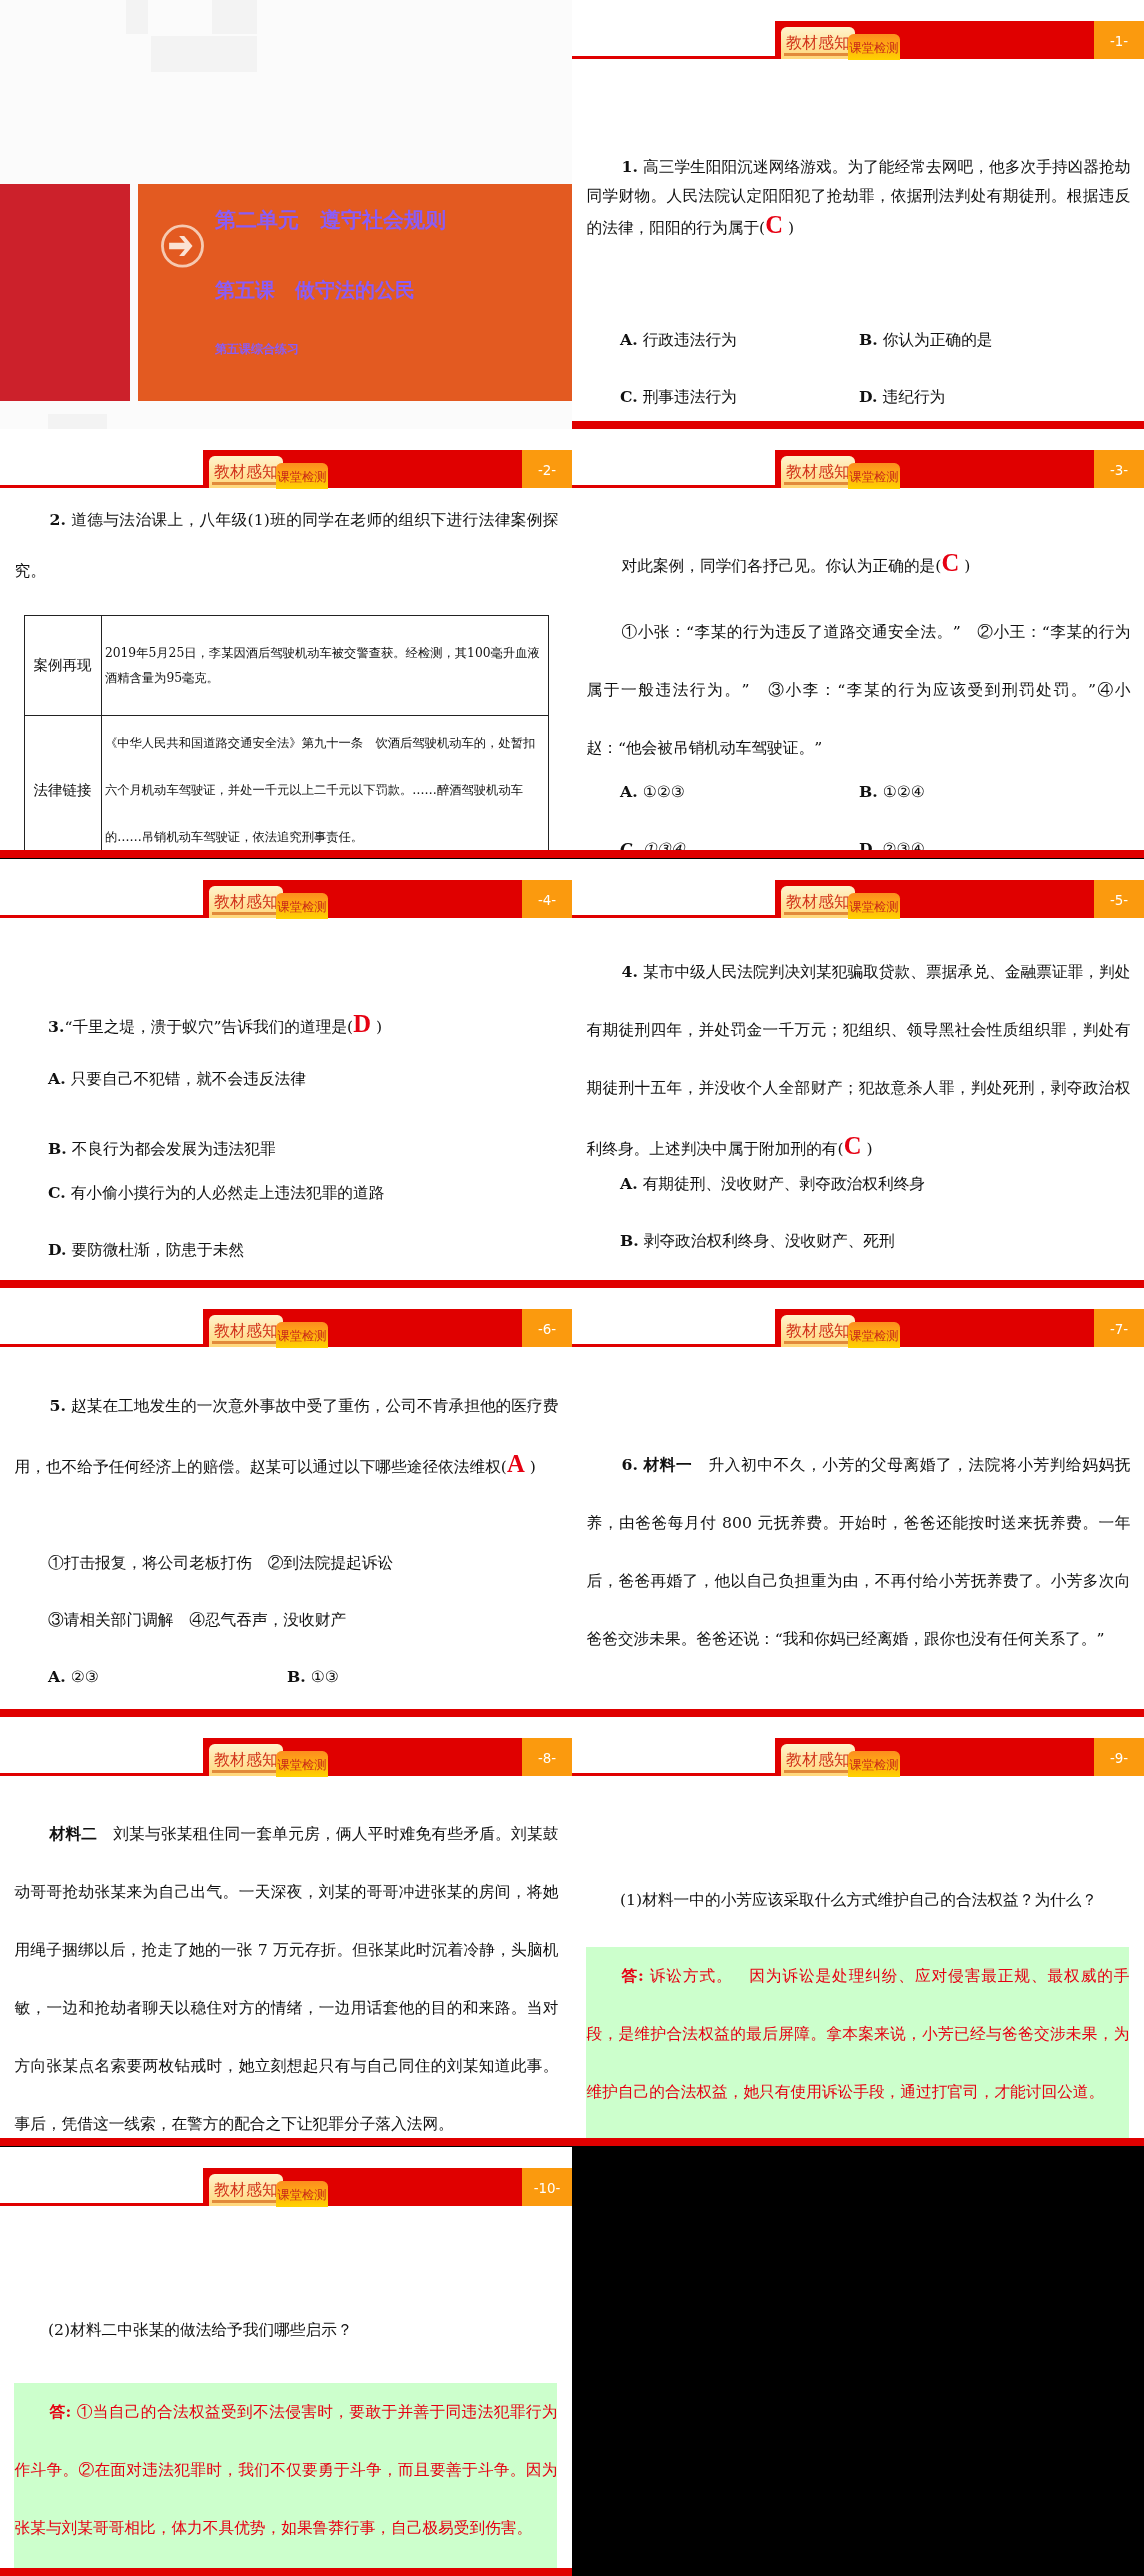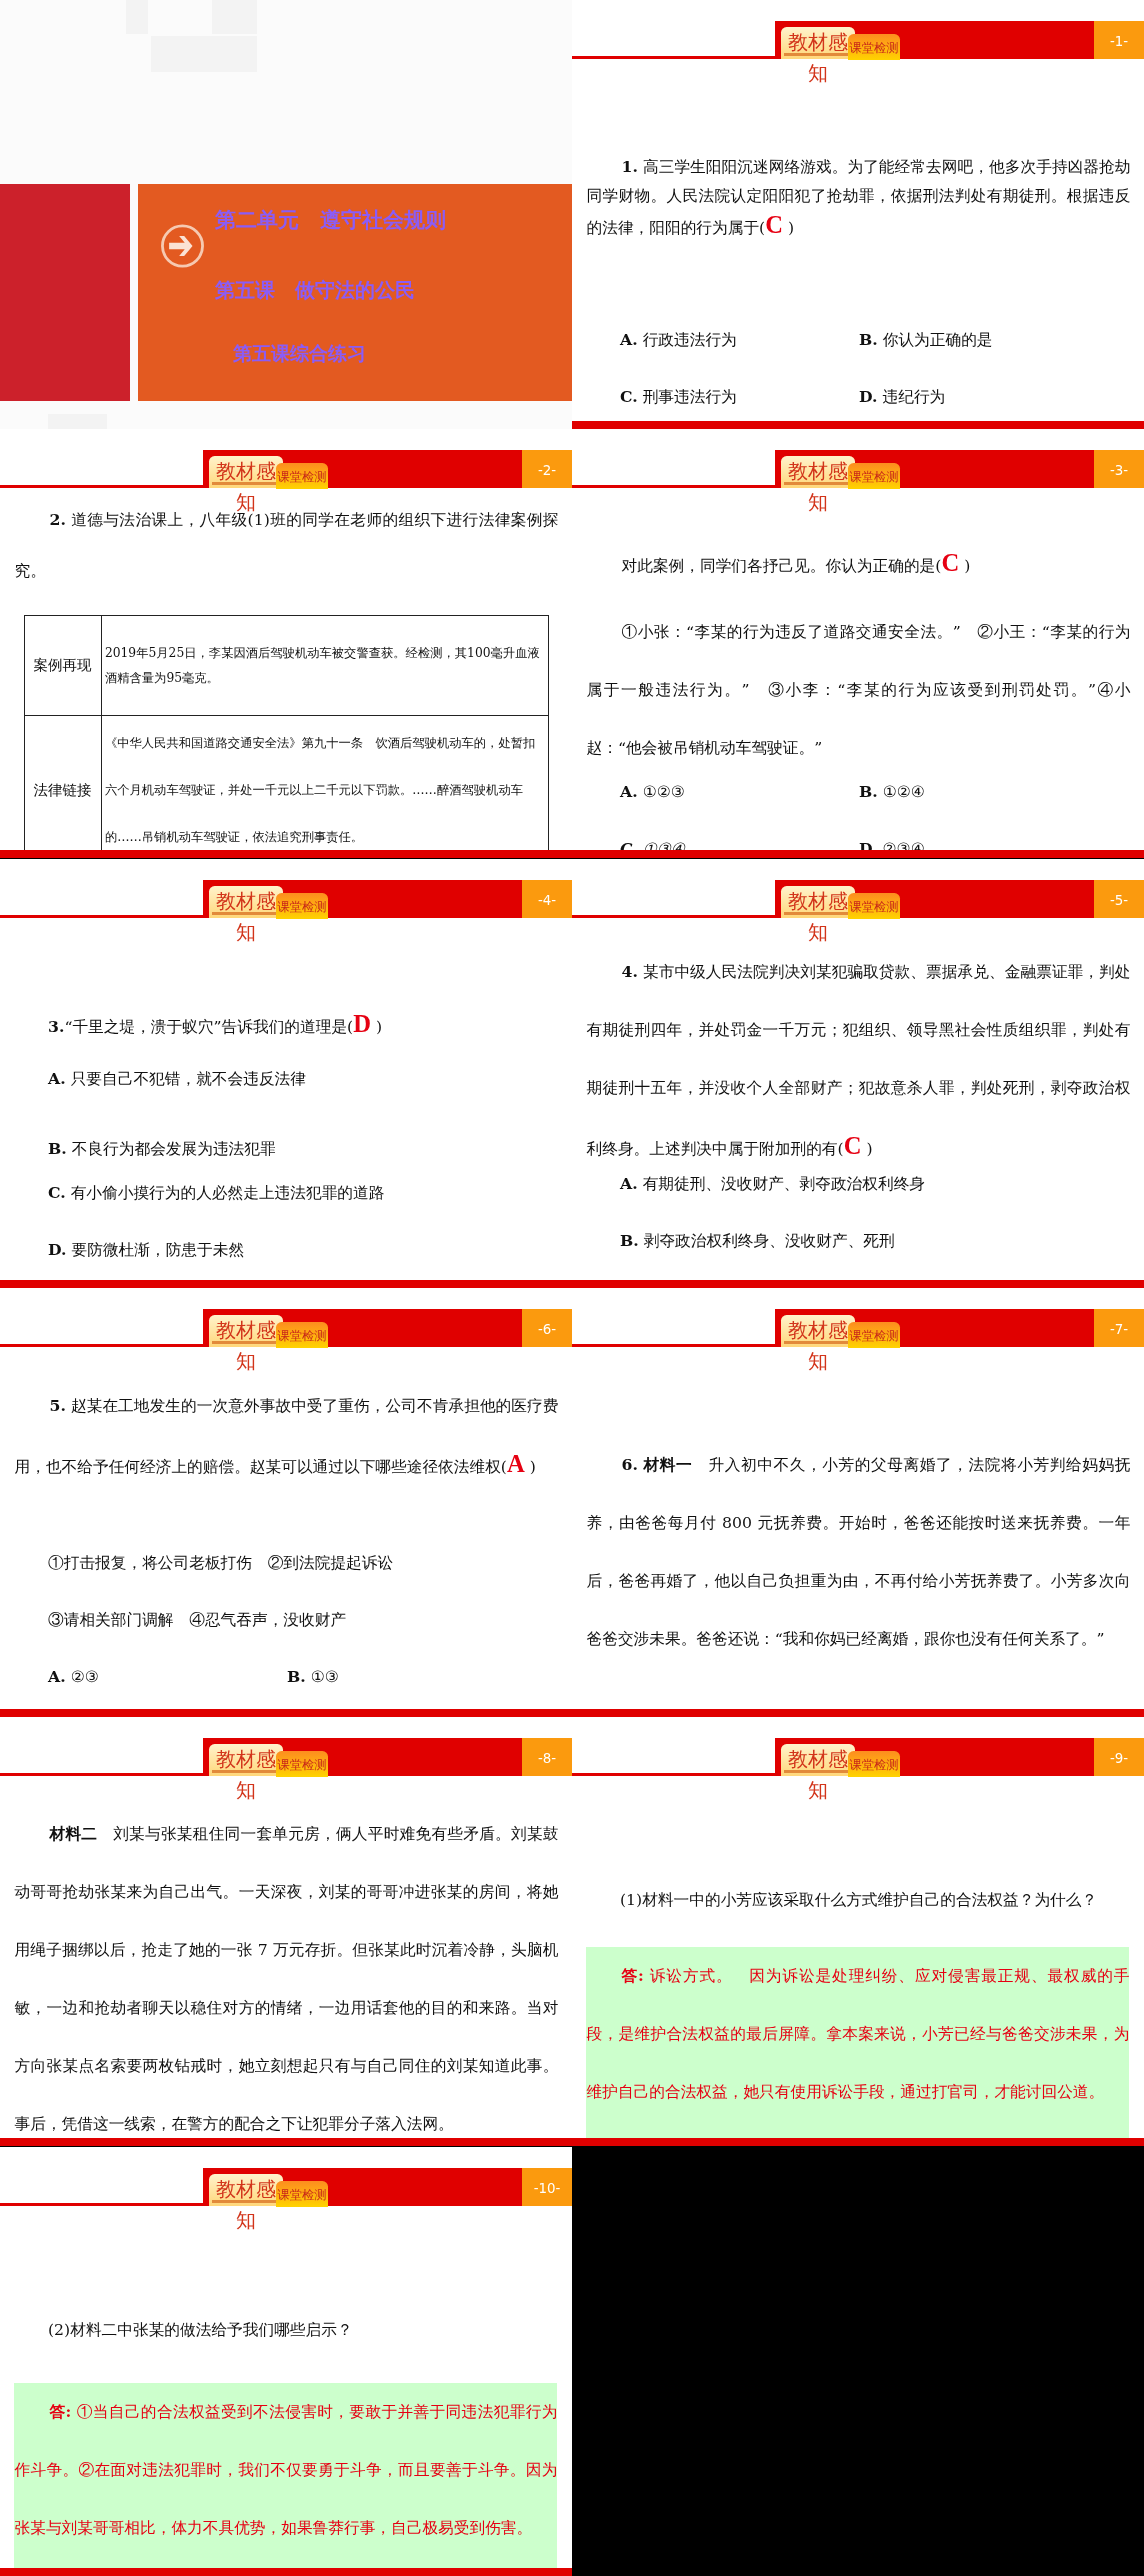--- a/index.html
+++ b/index.html
@@ -11,29 +11,29 @@
 
   
   .cover-bg { position: absolute; inset: 0; background: #fbfbfb; }
   .cover-tile { position: absolute; background: #f3f3f3; }
   .cover-red { position: absolute; left: 0; top: 184px; width: 130px; height: 217px; background: #cc212b; }
   .cover-orange { position: absolute; left: 138px; top: 184px; width: 434px; height: 217px; background: #e35a21; }
   .cover-arrow { position: absolute; left: 160px; top: 207px; width: 45px; height: 78px; }
   .cover-line { position: absolute; color: #8b5cf6; font-family: "DejaVu Sans", "Liberation Sans", sans-serif; font-weight: bold; white-space: pre; }
   .cover-l1 { left: 215px; top: 206px; font-size: 21px; }
   .cover-l2 { left: 215px; top: 277px; font-size: 20px; }
-  .cover-l3 { left: 215px; top: 341px; font-size: 19px; margin-left: 18px; }
+  .cover-l3 { left: 215px; top: 341px; font-size: 12px; }
 
   
   .hdr-line { position: absolute; left: 0; top: 56px; width: 204px; height: 2.8px; background: #e00000; }
   .hdr-red { position: absolute; left: 203px; top: 21px; width: 320px; height: 38px; background: #e00000; }
   .hdr-orange { position: absolute; left: 522px; top: 21px; width: 50px; height: 38px; background: #fb9a0e; }
   .hdr-page { position: absolute; left: 522px; top: 21px; width: 50px; height: 38px; color: #fff; font-family: "DejaVu Sans", "Liberation Sans", sans-serif; font-size: 13.4px; text-align: center; line-height: 41px; }
   .tab { position: absolute; font-family: "DejaVu Sans", "Liberation Sans", sans-serif; text-align: center; border-radius: 5.6px 5.6px 0 0; }
-  .tab-active { left: 209px; top: 27px; width: 74px; height: 32px; background: linear-gradient(#fff3cc, #ffd77a); color: #d2341a; font-size: 20px; line-height: 31px; }
+  .tab-active { left: 209px; top: 27px; width: 74px; height: 32px; background: linear-gradient(#fff3cc, #ffd77a); color: #d2341a; font-size: 16px; line-height: 31px; }
   .tab-active .underline { position: absolute; left: 3.4px; right: 3.4px; bottom: 3.4px; height: 2.2px; background: #e28a3a; }
   .tab-inactive { left: 276px; top: 34px; width: 52px; height: 26px; background: linear-gradient(#fd8c20, #ffd300); color: #c8281a; font-size: 12.3px; line-height: 29px; }
   .footer-bar { position: absolute; left: 0; top: 421px; width: 572px; height: 8.4px; background: #e00000; }
 
   
   .txt { position: absolute; color: #111; font-size: 15.7px; line-height: 29px; text-align: justify; }
   .txt .num { font-weight: bold; }
   .ans { color: #e60012; font-weight: bold; font-size: 24.6px; font-family: "Liberation Serif", serif; }
   .opt { position: absolute; color: #111; font-size: 15.7px; }
   .opt b { font-weight: bold; }

